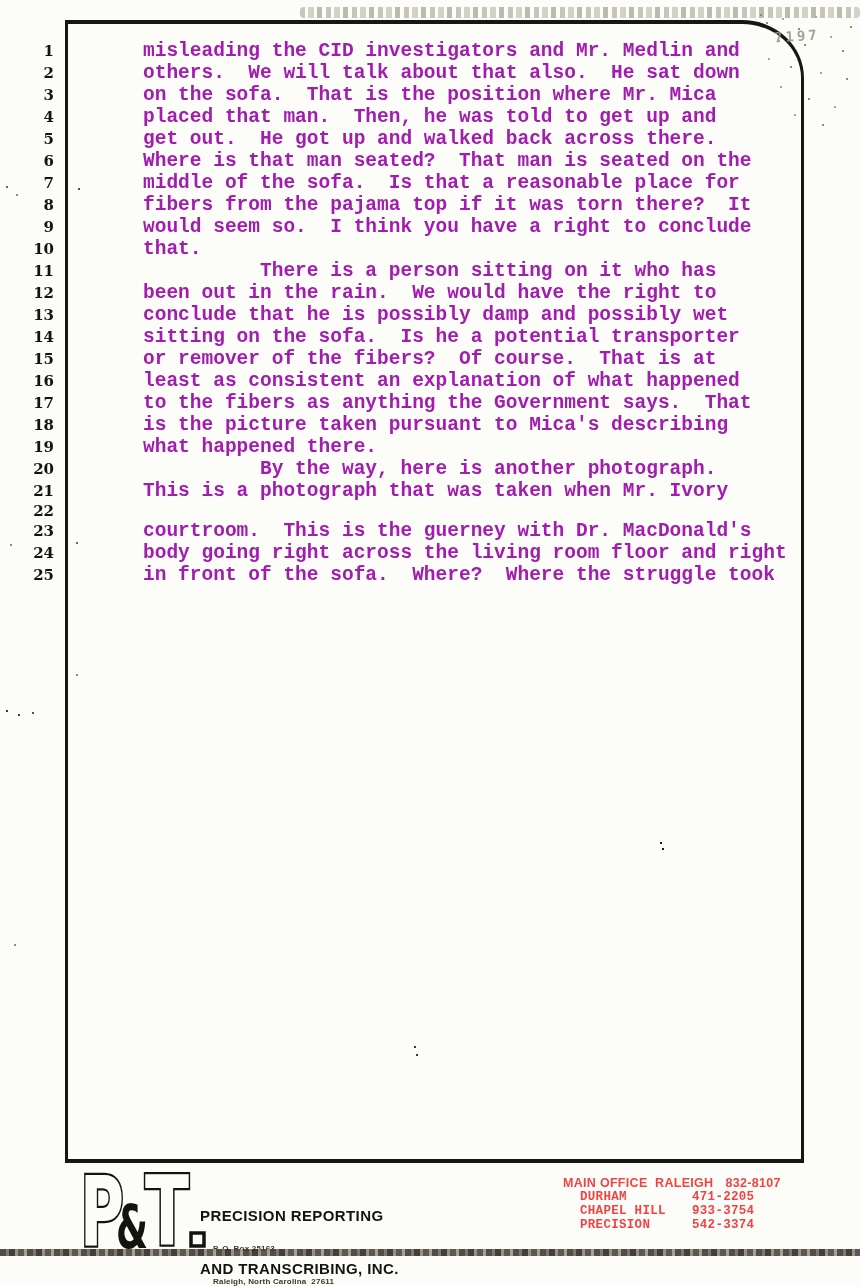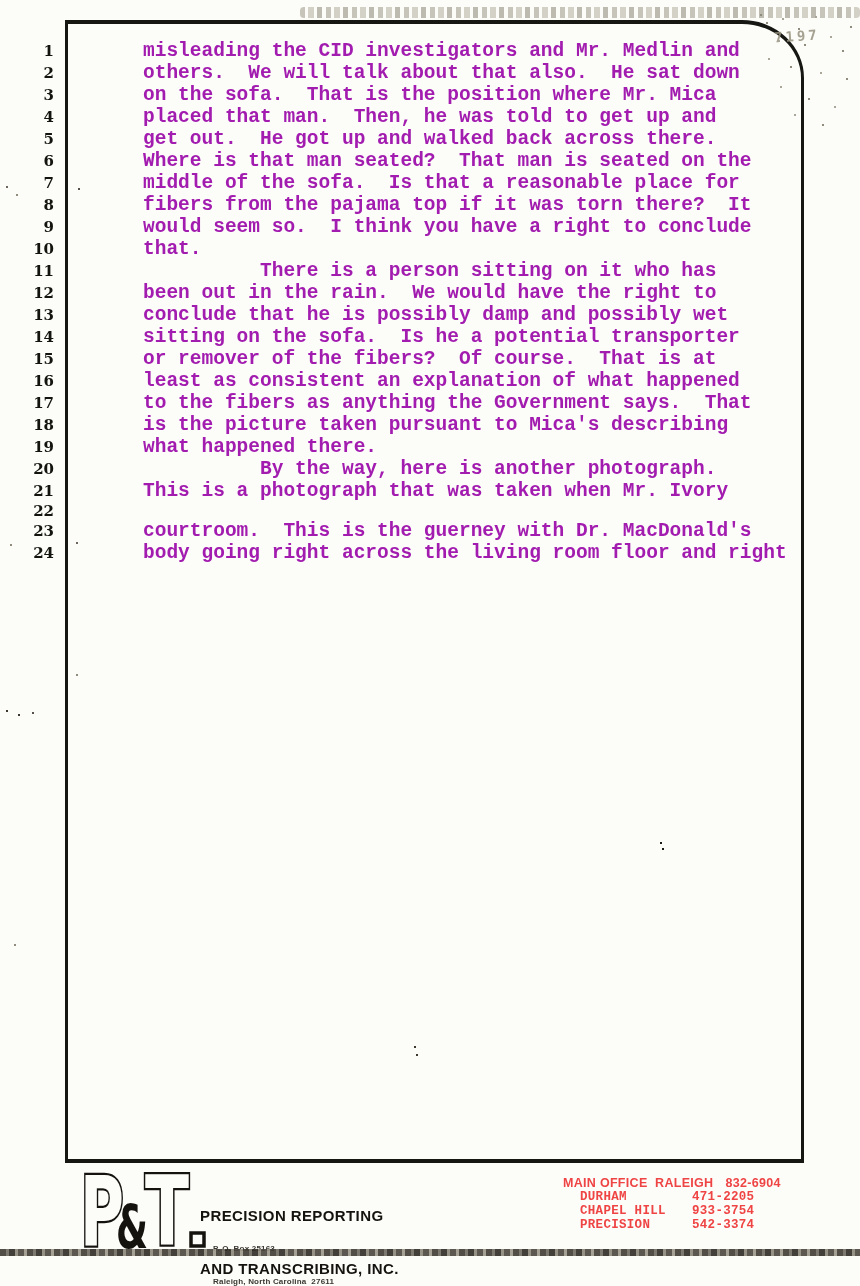--- a/index.html
+++ b/index.html
@@ -213,20 +213,24 @@
     <div class="t-row">
       <span class="lnum">23</span>
       <span class="ltext">courtroom.  This is the guerney with Dr. MacDonald's</span>
     </div>
 
     <div class="t-row">
       <span class="lnum">24</span>
       <span class="ltext">body going right across the living room floor and right</span>
     </div>
 
+    <div class="t-row">
+      <span class="lnum">25</span>
+      <span class="ltext">in front of the sofa.  Where?  Where the struggle took</span>
+    </div>
   </div>
 
   <svg class="logo" viewBox="0 0 128 86" xmlns="http://www.w3.org/2000/svg">
     <g font-family="'DejaVu Sans',sans-serif" font-weight="bold">
       <text class="outl" x="1" y="76" font-size="97" textLength="44" lengthAdjust="spacingAndGlyphs">P</text>
       <text class="amp" x="37" y="79" font-size="60" textLength="32" lengthAdjust="spacingAndGlyphs">&amp;</text>
       <text class="outl" x="66" y="76" font-size="97" textLength="44" lengthAdjust="spacingAndGlyphs">T</text>
       <rect x="112" y="64" width="13" height="13" fill="#fcfcf9" stroke="#15130e" stroke-width="3.5"></rect>
     </g>
   </svg>
@@ -237,21 +241,21 @@
   </div>
 
   <div class="address">
     <div>P. O. Box 25163</div>
     <div>Raleigh, North Carolina  27611</div>
   </div>
 
   <div class="offices">
     <div class="office-row main">
       <span class="oname">MAIN OFFICE  RALEIGH</span>
-      <span class="ophone">832-6904</span>
+      <span class="ophone">832-8107</span>
     </div>
 
     <div class="office-row">
       <span class="oname">DURHAM</span>
       <span class="ophone">471-2205</span>
     </div>
 
     <div class="office-row">
       <span class="oname">CHAPEL HILL</span>
       <span class="ophone">933-3754</span>

